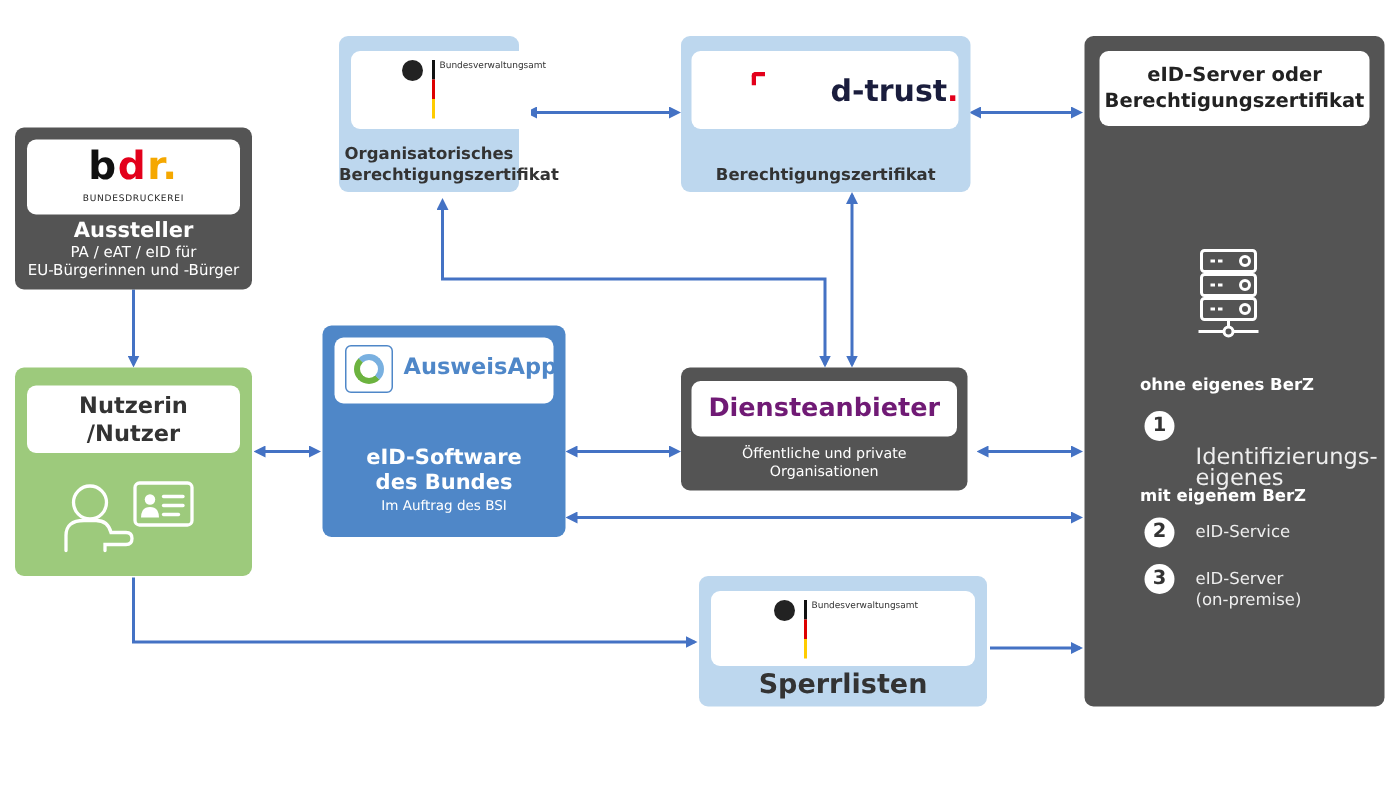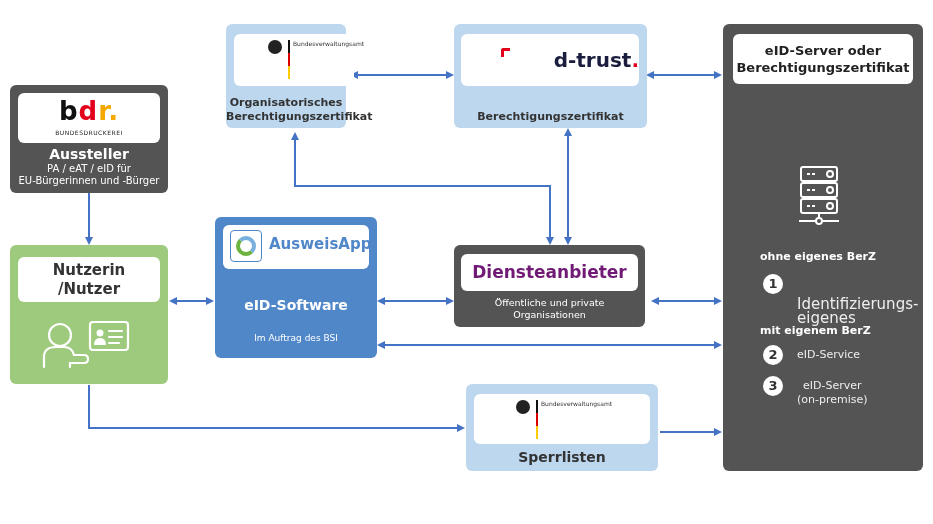--- a/index.html
+++ b/index.html
@@ -109,21 +109,21 @@
   <div style="position:absolute;left:37px;top:226px;font-size:11px;font-weight:bold;color:#fff;">ohne eigenes BerZ</div>
   <div style="position:absolute;left:40px;top:250px;width:20px;height:20px;border-radius:50%;background:#fff;color:#333;font-weight:bold;font-size:13px;text-align:center;line-height:20px;">1</div>
   <div style="position:absolute;left:74px;top:251px;font-size:15px;color:#eee;line-height:14px;margin-top:22px;">
     <div>Identifizierungs-</div>
     <div>eigenes</div>
   </div>
   <div style="position:absolute;left:37px;top:300px;font-size:11px;font-weight:bold;color:#fff;">mit eigenem BerZ</div>
   <div style="position:absolute;left:40px;top:321px;width:20px;height:20px;border-radius:50%;background:#fff;color:#333;font-weight:bold;font-size:13px;text-align:center;line-height:20px;">2</div>
   <div style="position:absolute;left:74px;top:324px;font-size:11px;color:#eee;line-height:14px;">eID-Service</div>
   <div style="position:absolute;left:40px;top:352px;width:20px;height:20px;border-radius:50%;background:#fff;color:#333;font-weight:bold;font-size:13px;text-align:center;line-height:20px;">3</div>
-  <div style="position:absolute;left:74px;top:355px;font-size:11px;color:#eee;line-height:14px;text-align:center;">
+  <div style="position:absolute;left:74px;top:355px;font-size:11px;color:#eee;line-height:14px;">
     <div>eID-Server</div>
     <div>(on-premise)</div>
   </div>
 </div>
 
 <div class="box green" style="left:10px;top:245px;width:158px;height:139px;">
   <div class="inner" style="left:8px;top:12px;width:142px;height:45px;">
     <div class="label" style="top:4px;font-size:15px;font-weight:bold;color:#333;line-height:19px;">Nutzerin</div>
     <div class="label" style="top:23px;font-size:15px;font-weight:bold;color:#333;line-height:19px;">/Nutzer</div>
   </div>
@@ -144,20 +144,21 @@
 </div>
 
 <div class="box blue" style="left:215px;top:217px;width:162px;height:141px;">
   <div class="inner" style="left:8px;top:8px;width:146px;height:44px;">
     <div style="position:absolute;left:7px;top:5px;width:32px;height:32px;border:1px solid #4f87c8;border-radius:4px;box-sizing:border-box;">
       <div style="position:absolute;left:5px;top:5px;width:20px;height:20px;border-radius:50%;border:4px solid #6cb33f;border-right-color:#79b0e0;border-top-color:#79b0e0;box-sizing:border-box;"></div>
     </div>
     <div style="position:absolute;left:46px;top:10px;font-size:15px;font-weight:bold;color:#4f87c8;">AusweisApp</div>
   </div>
   <div class="label t-white" style="top:80px;font-size:14px;font-weight:bold;line-height:17px;">eID-Software</div>
+  <div class="label t-white" style="top:97px;font-size:14px;font-weight:bold;line-height:17px;">des Bundes</div>
   <div class="label t-white" style="top:115px;font-size:9px;line-height:12px;">Im Auftrag des BSI</div>
 </div>
 
 <div class="box dark" style="left:454px;top:245px;width:191px;height:82px;">
   <div class="inner" style="left:7px;top:9px;width:177px;height:37px;">
     <div class="label" style="top:7px;font-size:17px;font-weight:bold;color:#701a75;line-height:22px;">Diensteanbieter</div>
   </div>
   <div class="label t-white" style="top:52px;font-size:9.5px;line-height:12px;">Öffentliche und private</div>
   <div class="label t-white" style="top:64px;font-size:9.5px;line-height:12px;">Organisationen</div>
 </div>
@@ -165,14 +166,14 @@
 <div class="box lightblue" style="left:466px;top:384px;width:192px;height:87px;">
   <div class="inner" style="left:8px;top:10px;width:176px;height:50px;">
     <div class="bva" style="left:42px;top:6px;">
       <div class="eagle" style="left:0;top:0;"></div>
       <div class="flag" style="left:20px;top:0;height:13px;background:#111;"></div>
       <div class="flag" style="left:20px;top:13px;height:13px;background:#dd0000;"></div>
       <div class="flag" style="left:20px;top:26px;height:13px;background:#ffcc00;"></div>
       <div class="name" style="left:25px;top:0;">Bundesverwaltungsamt</div>
     </div>
   </div>
-  <div class="label" style="top:64px;font-size:14px;font-weight:bold;color:#333;line-height:18px;">Sperrlisten</div>
+  <div class="label" style="top:64px;font-size:18px;font-weight:bold;color:#333;line-height:18px;">Sperrlisten</div>
 </div>
 
 </body></html>

